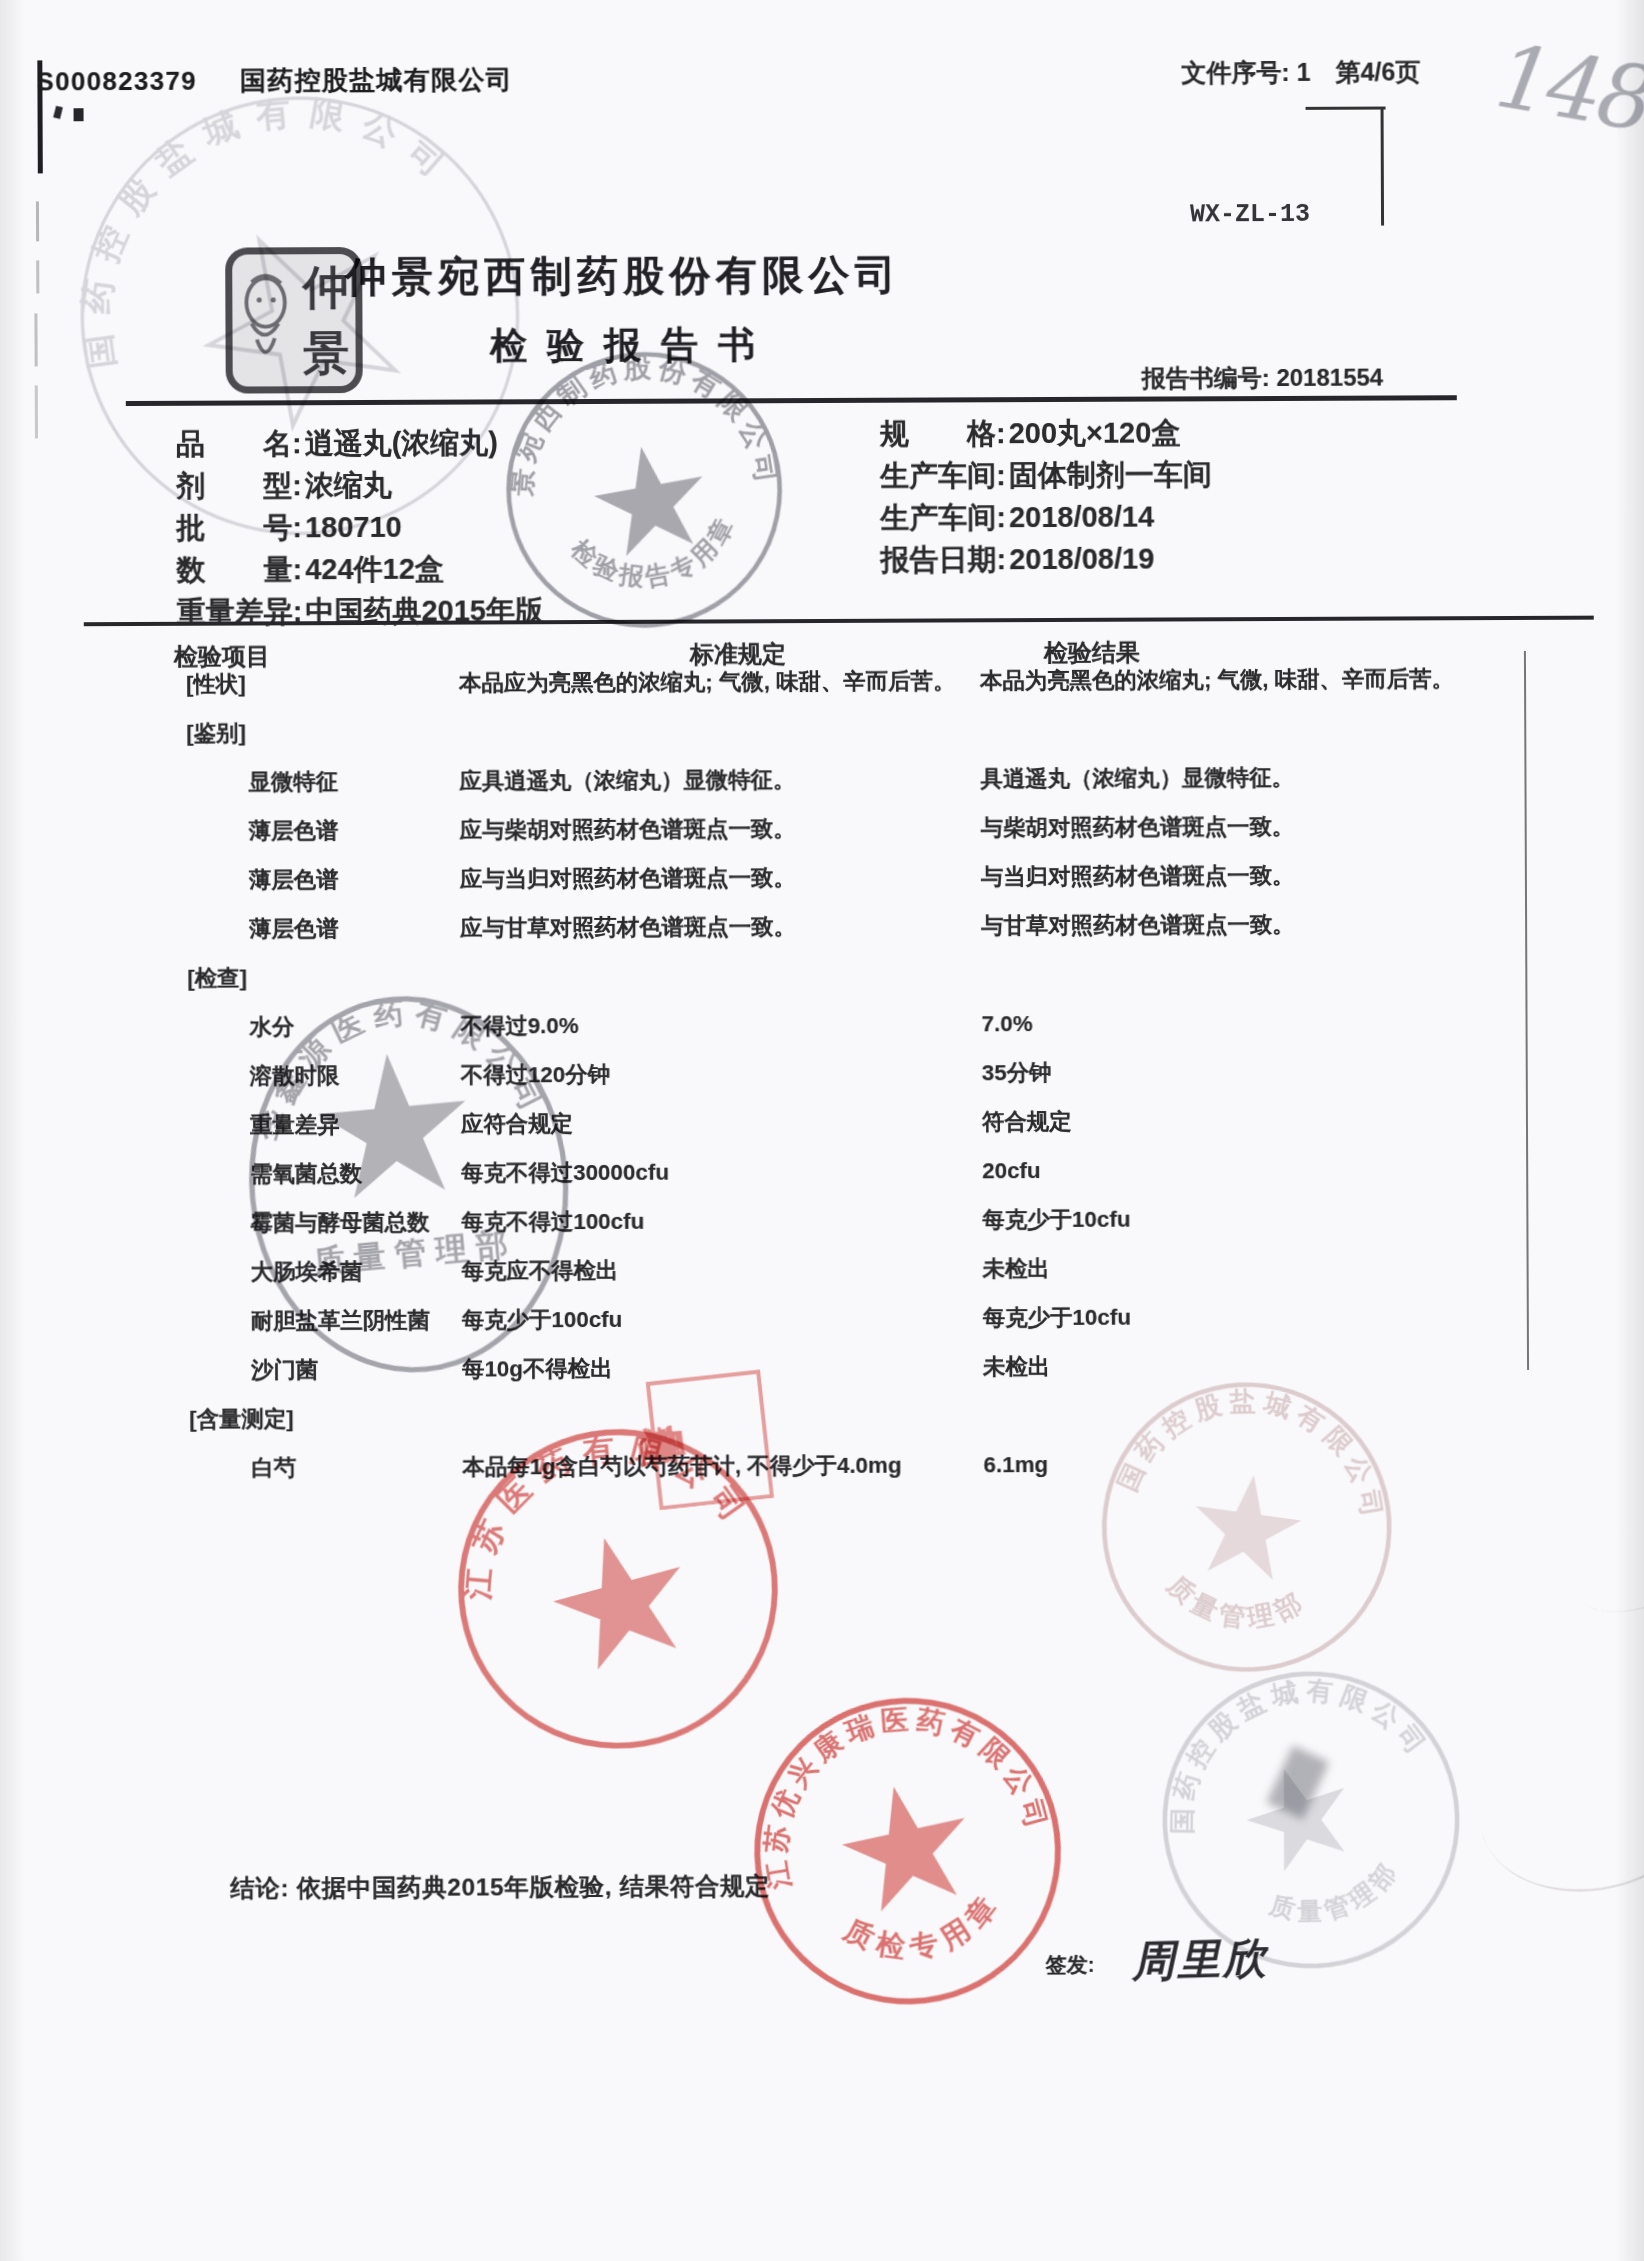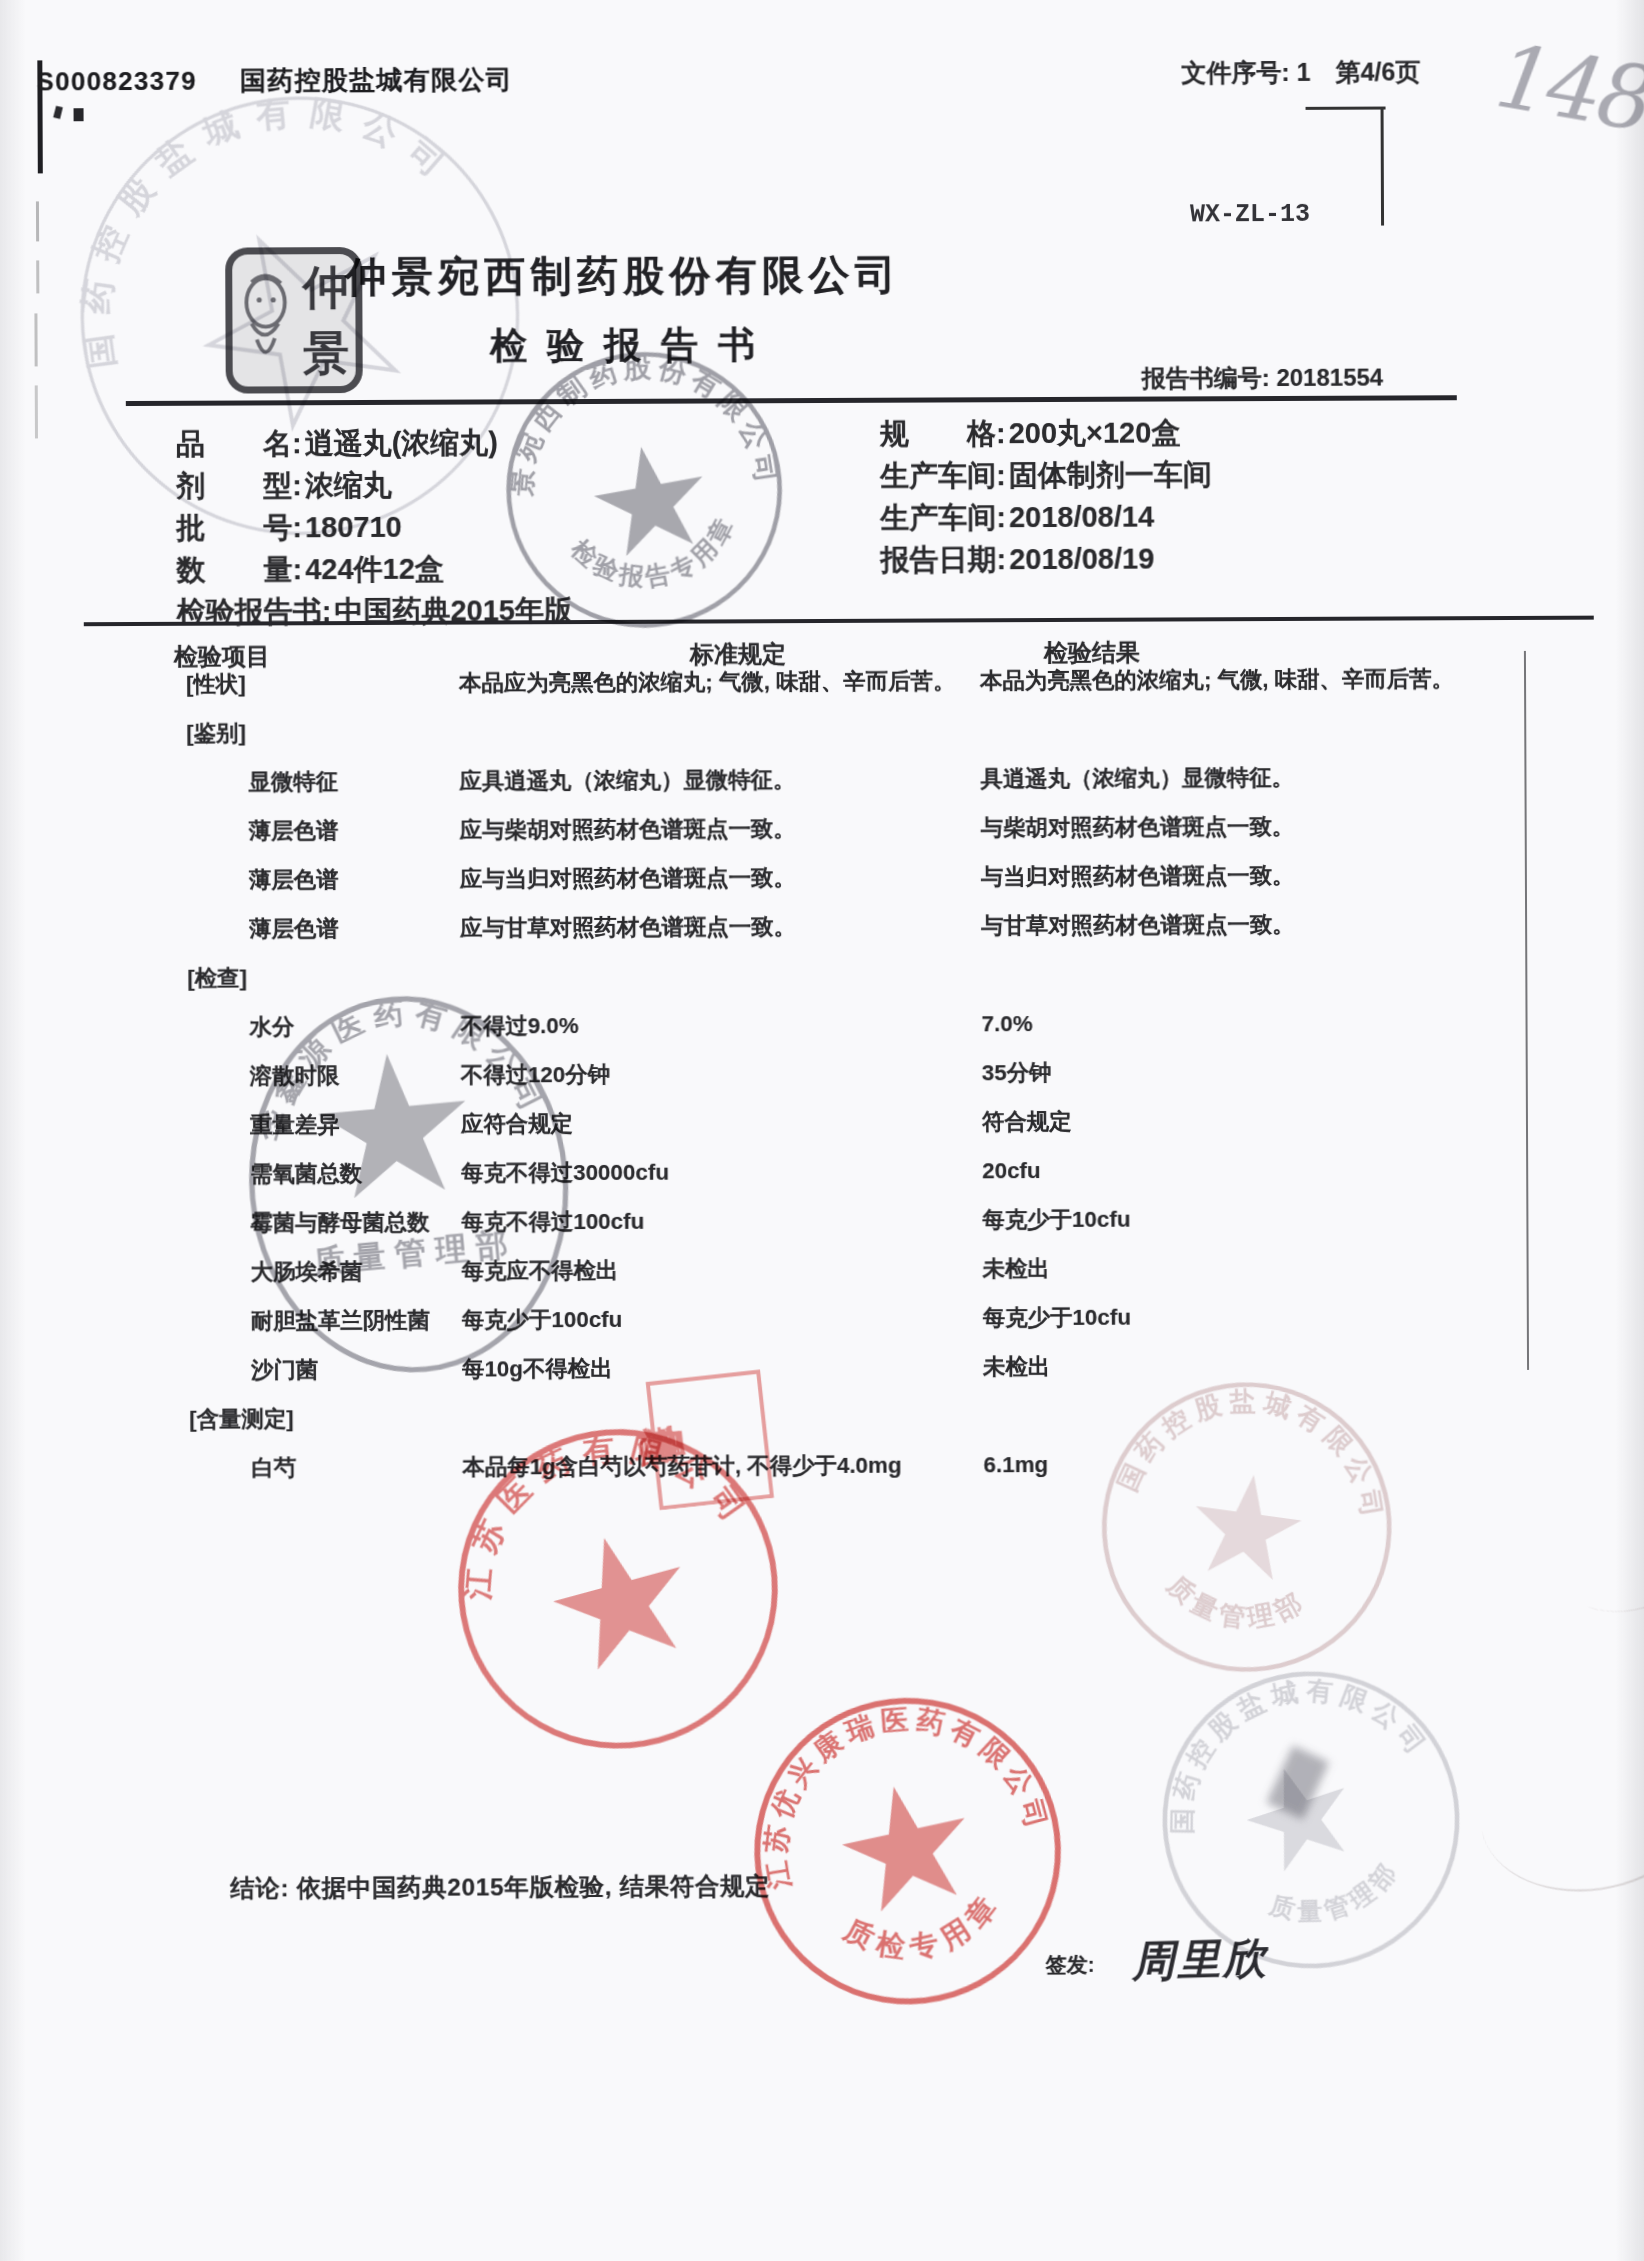--- a/index.html
+++ b/index.html
@@ -83,21 +83,21 @@
     <div class="abs print subtitle" style="left:636px;top:320px;transform:translateX(-50%);white-space:nowrap;">检验报告书</div>
     <div class="abs print repno" style="left:1145px;top:364px;">报告书编号: 20181554</div>
 
     <div class="abs rule" style="left:129px;top:398px;width:1331px;height:4.6px;"></div>
 
     <div class="abs print" id="info-left" style="left:179px;top:422px;">
         <div class="info-row"><span class="lbl">品　　名:</span><span class="val">逍遥丸(浓缩丸)</span></div>
         <div class="info-row"><span class="lbl">剂　　型:</span><span class="val">浓缩丸</span></div>
         <div class="info-row"><span class="lbl">批　　号:</span><span class="val">180710</span></div>
         <div class="info-row"><span class="lbl">数　　量:</span><span class="val">424件12盒</span></div>
-        <div class="info-row"><span class="lbl">检验报告书:</span><span class="val">中国药典2015年版</span></div>
+        <div class="info-row"><span class="lbl">重量差异:</span><span class="val">中国药典2015年版</span></div>
       </div>
     <div class="abs print" id="info-right" style="left:883px;top:415px;">
         <div class="info-row"><span class="lbl">规　　格:</span><span class="val">200丸×120盒</span></div>
         <div class="info-row"><span class="lbl">生产车间:</span><span class="val">固体制剂一车间</span></div>
         <div class="info-row"><span class="lbl">生产车间:</span><span class="val">2018/08/14</span></div>
         <div class="info-row"><span class="lbl">报告日期:</span><span class="val">2018/08/19</span></div>
       </div>
 
     <div class="abs rule" style="left:86px;top:619px;width:1510px;height:4px;"></div>
 

